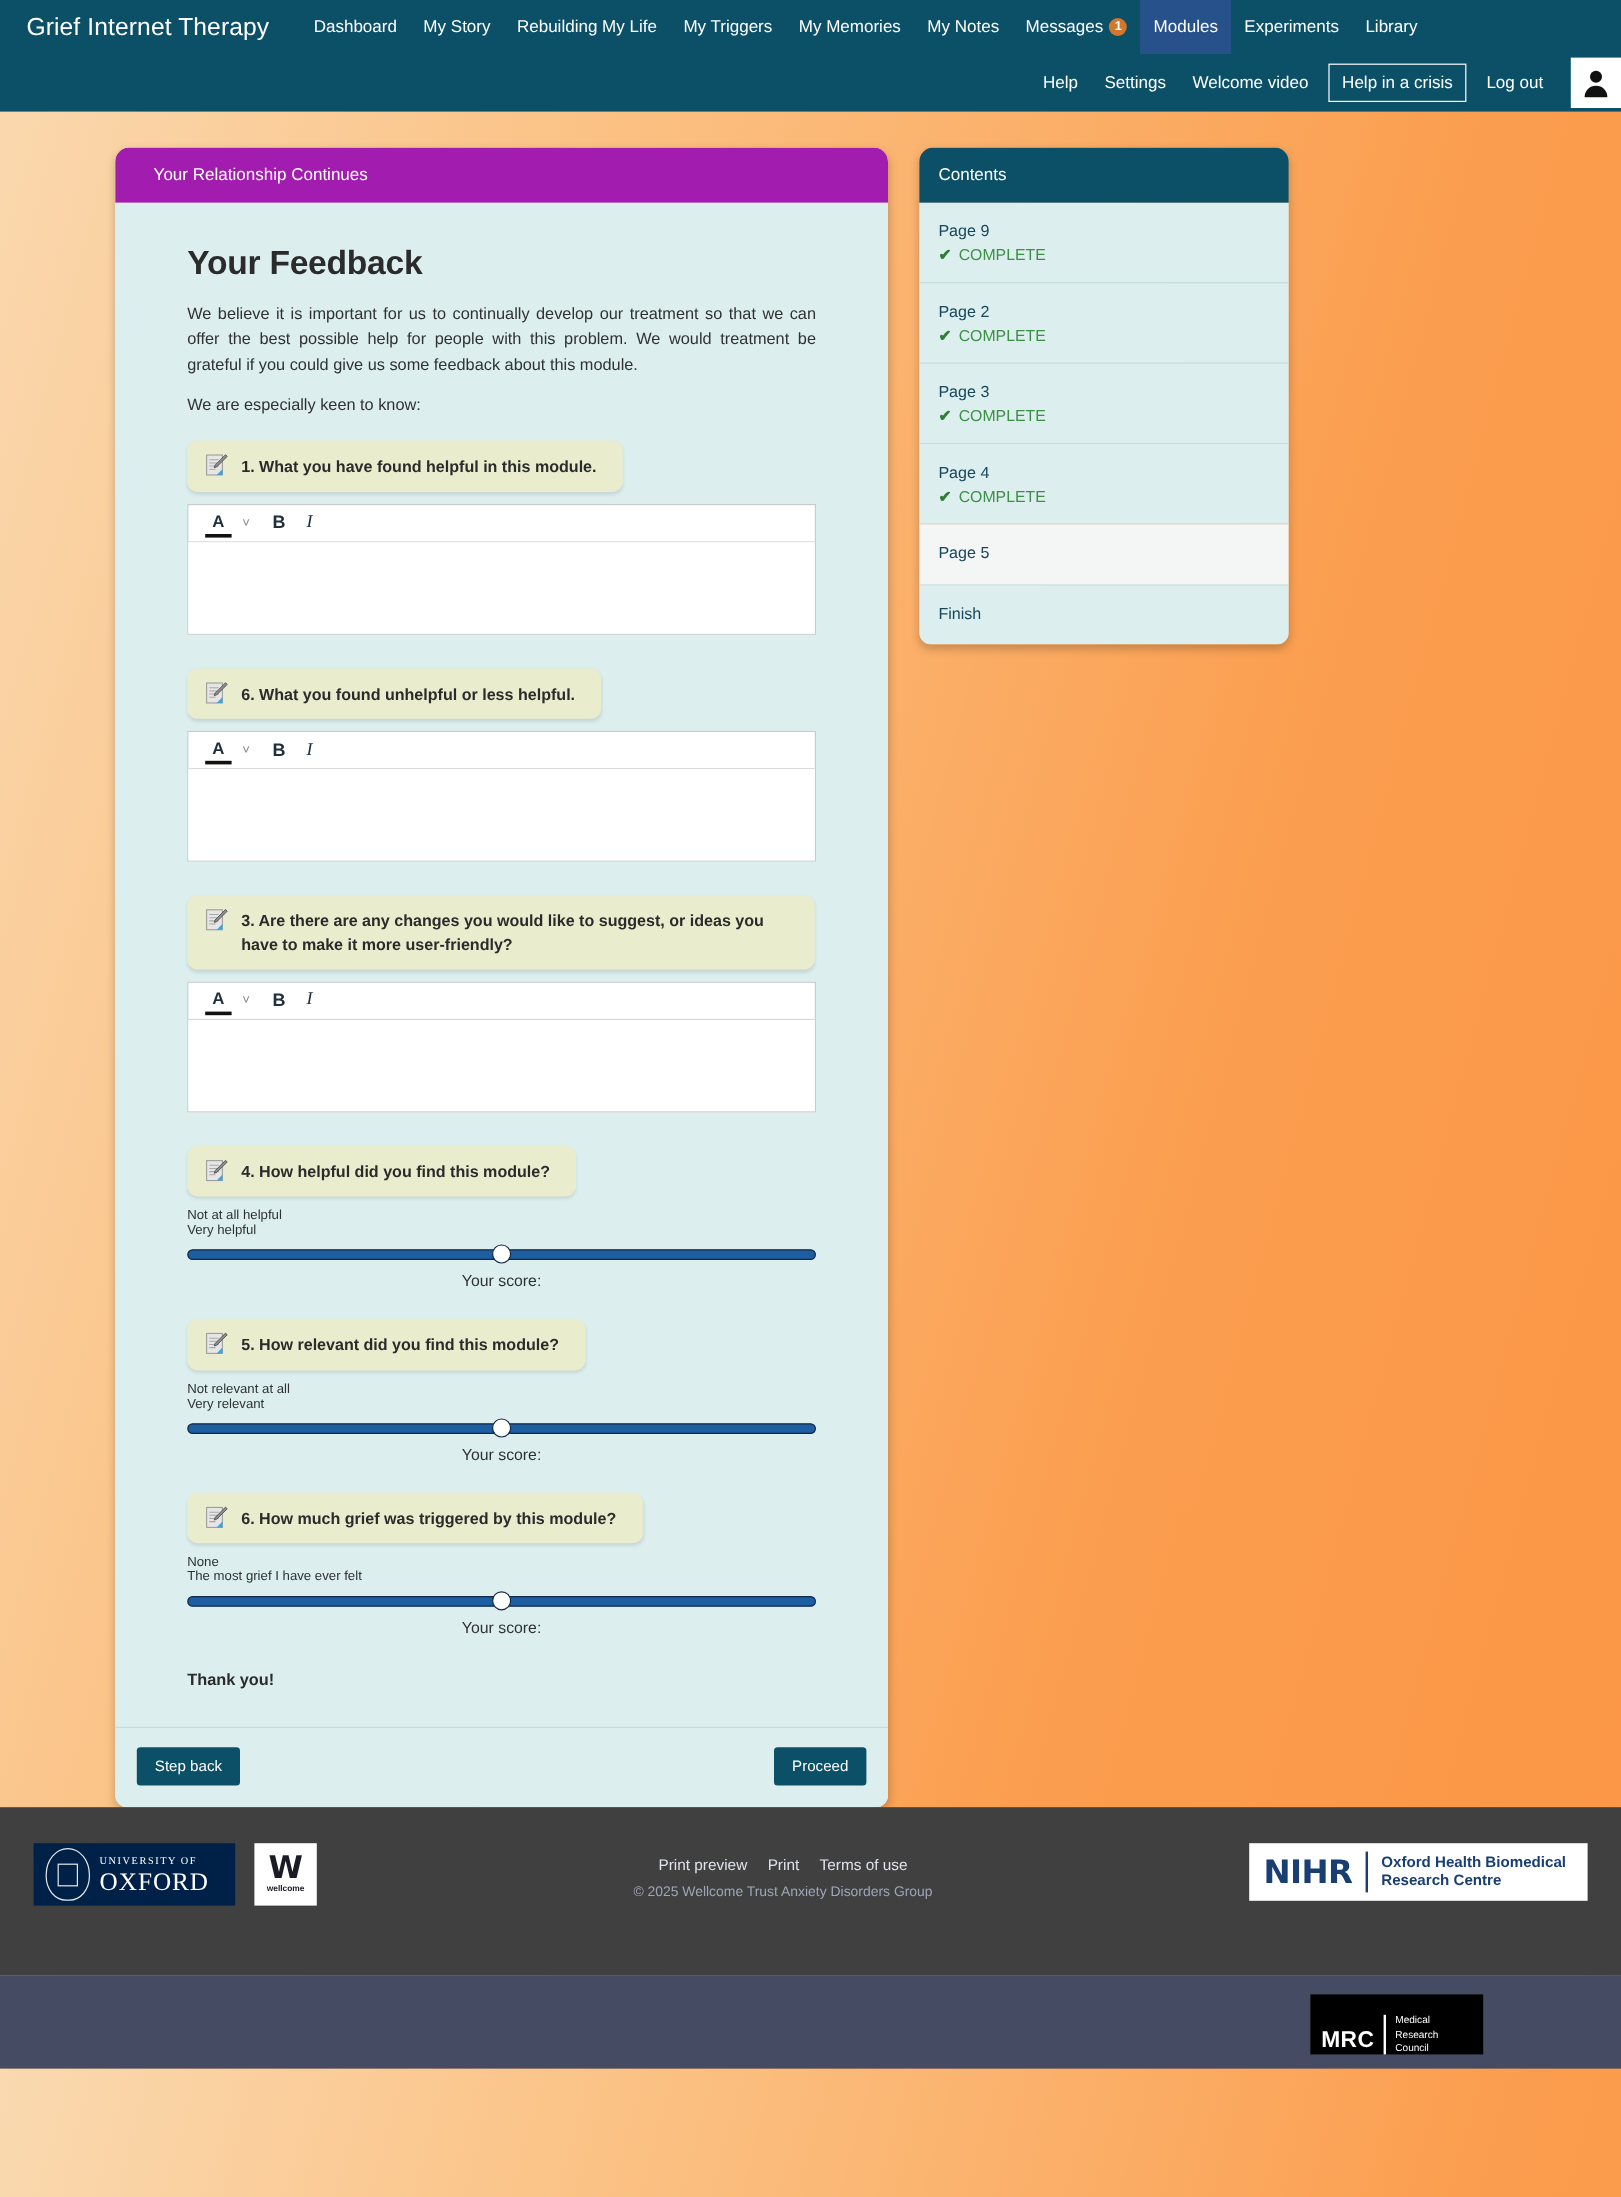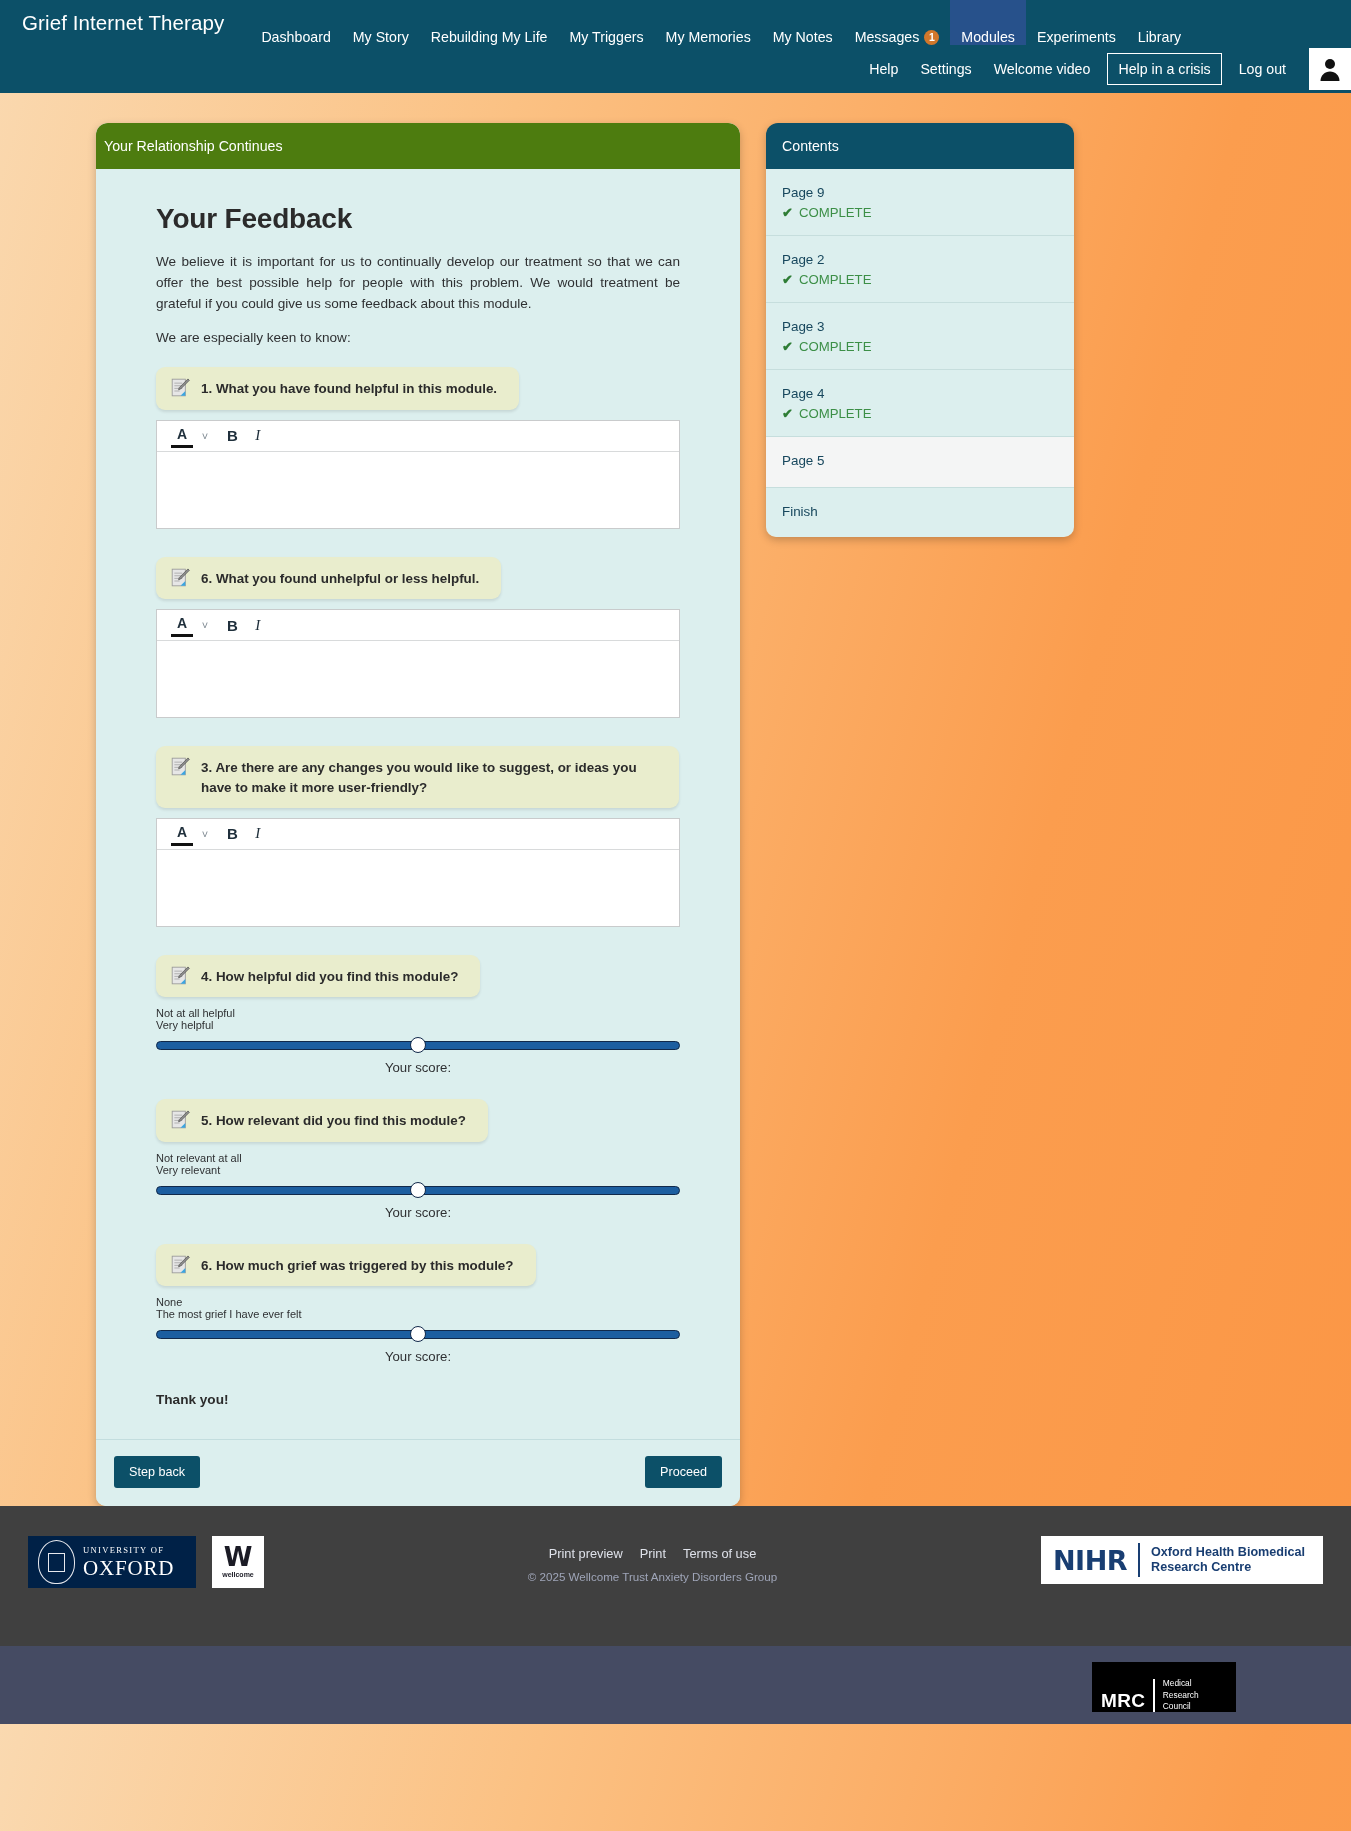--- a/index.html
+++ b/index.html
@@ -31,21 +31,21 @@
     font-weight: 400;
     letter-spacing: .1px;
     display: flex;
     align-items: center;
     padding-right: 26px;
     white-space: nowrap;
   }
   .nav-links { display: flex; align-items: stretch; }
   .nav-link {
     display: flex;
-    align-items: flex-end;
+    align-items: center;
     color: #ffffff;
     font-size: 14.2px;
     padding: 0 11px;
     white-space: nowrap;
     text-decoration: none;
     cursor: pointer;
   }
   .nav-link.active { background: #27518b; }
   .badge {
     display: inline-block;
@@ -103,24 +103,24 @@
   .side-col { margin-left: 26px; width: 308px; }
 
   
   .card {
     border-radius: 12px 12px 10px 10px;
     overflow: hidden;
     box-shadow: 0 3px 8px rgba(0,0,0,.22);
     background: #dcefee;
   }
   .card-head {
-    background: #4d7c0f;
+    background: #a21caf;
     color: #fff;
     font-size: 14.2px;
-    padding: 15px 8px;
+    padding: 15px 32px;
     border-radius: 11px 11px 0 0;
   }
   .card-body { background: #dcefee; padding: 22px 60px 26px 60px; }
 
   h1.feedback-title {
     font-size: 28px;
     font-weight: 700;
     color: #2b2b2b;
     margin: 12px 0 16px 0;
     letter-spacing: -.2px;

